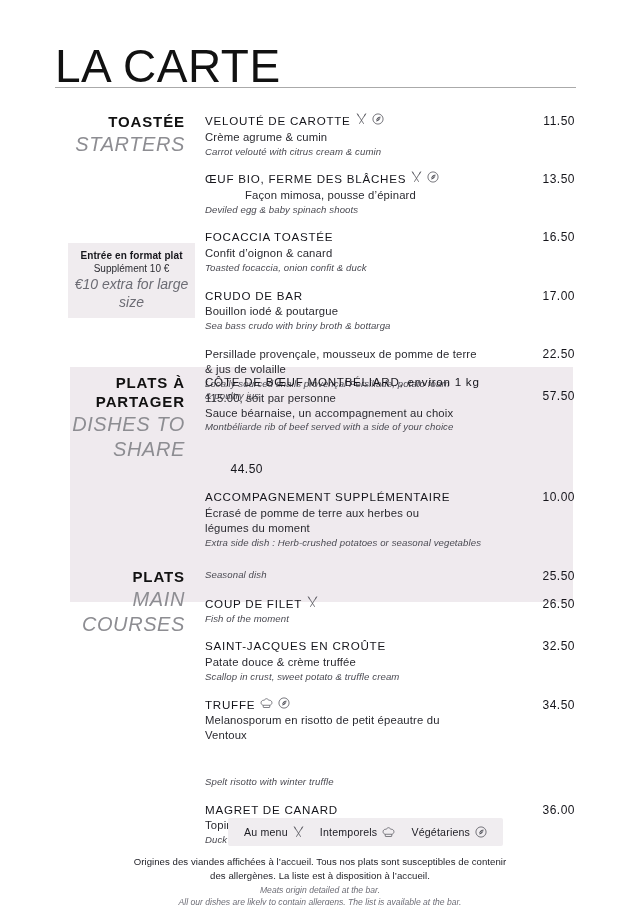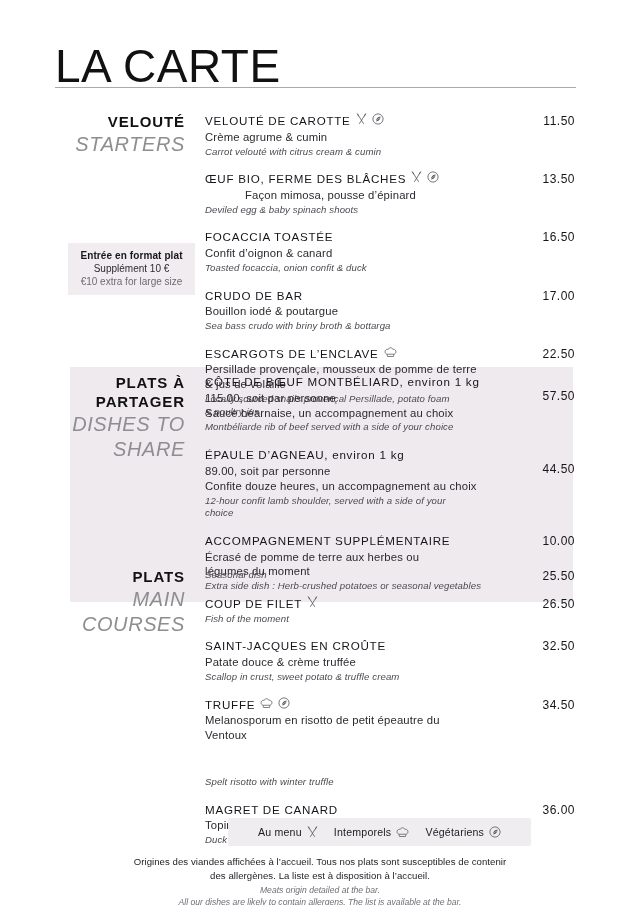--- a/index.html
+++ b/index.html
@@ -149,32 +149,33 @@
     color: #16161c;
     letter-spacing: 0.1px;
     line-height: 1.3;
   }
   .badge .b2 {
     font-size: 10px;
     color: #2b2b31;
     line-height: 1.3;
   }
   .badge .b3 {
-    font-size: 10px;
+    font-size: 14px;
+    font-style: italic;
     color: #6c6c74;
     line-height: 1.3;
   }
 
   
   .legend {
     position: absolute;
     left: 228px;
     top: 818px;
     background: #f0edf0;
-    padding: 8px 30px;
+    padding: 8px 16px;
     border-radius: 2px;
     display: flex;
     align-items: center;
     gap: 16px;
   }
   .legend-item {
     display: flex;
     align-items: center;
     font-size: 10.6px;
     color: #1b1b22;
@@ -214,21 +215,21 @@
 
 <div class="badge">
   <div class="b1">Entrée en format plat</div>
   <div class="b2">Supplément 10 €</div>
   <div class="b3">€10 extra for large size</div>
 </div>
 
 <div id="sections-root">
     <div class="section" style="top: 113px;">
       <div class="sec-label">
-        <div class="fr" style="white-space: pre-line;">VELOUTÉ</div>
+        <div class="fr" style="white-space: pre-line;">TOASTÉE</div>
         <div class="en" style="white-space: pre-line;">STARTERS</div>
       </div>
       <div class="sec-items">
         <div class="dish">
           <div class="dish-main">
             <div class="dish-name">
               <span class="nm">VELOUTÉ DE CAROTTE</span>
               <span class="ic">
                 <svg width="11" height="12" viewBox="0 0 22 24">
                   <g stroke="#55555d" stroke-width="1.6" fill="none" stroke-linecap="round">
@@ -294,31 +295,20 @@
             <div class="dish-name">
               <span class="nm">CRUDO DE BAR</span>
             </div>
             <div class="dish-sub" style="white-space: pre-line;">Bouillon iodé &amp; poutargue</div>
             <div class="dish-en" style="white-space: pre-line;">Sea bass crudo with briny broth &amp; bottarga</div>
           </div>
           <div class="dish-price">17.00</div>
         </div>
         <div class="dish">
           <div class="dish-main">
-            <div class="dish-name">
-              <span class="nm">ESCARGOTS DE L’ENCLAVE</span>
-              <span class="ic">
-                <svg width="13" height="12" viewBox="0 0 26 24">
-                  <g fill="none" stroke="#55555d" stroke-width="1.5" stroke-linejoin="round">
-                    <path d="M6.5 16.5c-2.6-.4-4.4-2.5-4.4-5 0-2.8 2.2-5 5-5 .5 0 1 .07 1.4.2C9.3 4.7 11 3.4 13 3.4s3.7 1.3 4.5 3.3c.45-.13.9-.2 1.4-.2 2.8 0 5 2.2 5 5 0 2.5-1.8 4.6-4.4 5"></path>
-                    <path d="M6.5 16.5h13v3.6a.9.9 0 0 1-.9.9H7.4a.9.9 0 0 1-.9-.9z"></path>
-                  </g>
-                </svg>
-              </span>
-            </div>
             <div class="dish-sub" style="white-space: pre-line;">Persillade provençale, mousseux de pomme de terre
 &amp; jus de volaille</div>
             <div class="dish-en" style="white-space: pre-line;">Locally sourced snails provençal Persillade, potato foam
 &amp; poultry jus</div>
           </div>
           <div class="dish-price">22.50</div>
         </div>
       </div>
     </div>
     <div class="section" style="top: 374px;">
@@ -334,29 +324,20 @@
             <div class="dish-name">
               <span class="nm">CÔTE DE BŒUF MONTBÉLIARD, environ 1 kg</span>
             </div>
             <div class="dish-sub" style="white-space: pre-line;">115.00, soit par personne
 Sauce béarnaise, un accompagnement au choix</div>
             <div class="dish-en" style="white-space: pre-line;">Montbéliarde rib of beef served with a side of your choice</div>
           </div>
           <div class="dish-price price-lower">57.50</div>
         </div>
         <div class="dish">
-          <div class="dish-main">
-            <div class="dish-name">
-              <span class="nm">ÉPAULE D’AGNEAU, environ 1 kg</span>
-            </div>
-            <div class="dish-sub" style="white-space: pre-line;">89.00, soit par personne
-Confite douze heures, un accompagnement au choix</div>
-            <div class="dish-en" style="white-space: pre-line;">12-hour confit lamb shoulder, served with a side of your
-choice</div>
-          </div>
           <div class="dish-price price-lower">44.50</div>
         </div>
         <div class="dish">
           <div class="dish-main">
             <div class="dish-name">
               <span class="nm">ACCOMPAGNEMENT SUPPLÉMENTAIRE</span>
             </div>
             <div class="dish-sub" style="white-space: pre-line;">Écrasé de pomme de terre aux herbes ou
 légumes du moment</div>
             <div class="dish-en" style="white-space: pre-line;">Extra side dish : Herb-crushed potatoes or seasonal vegetables</div>

